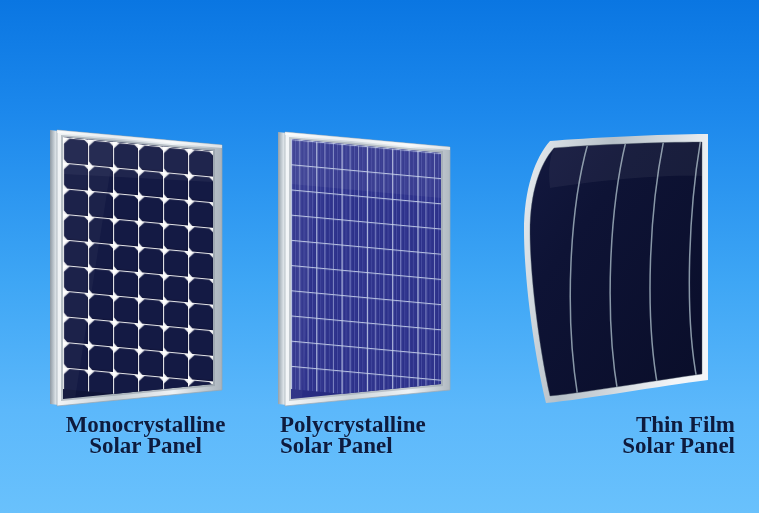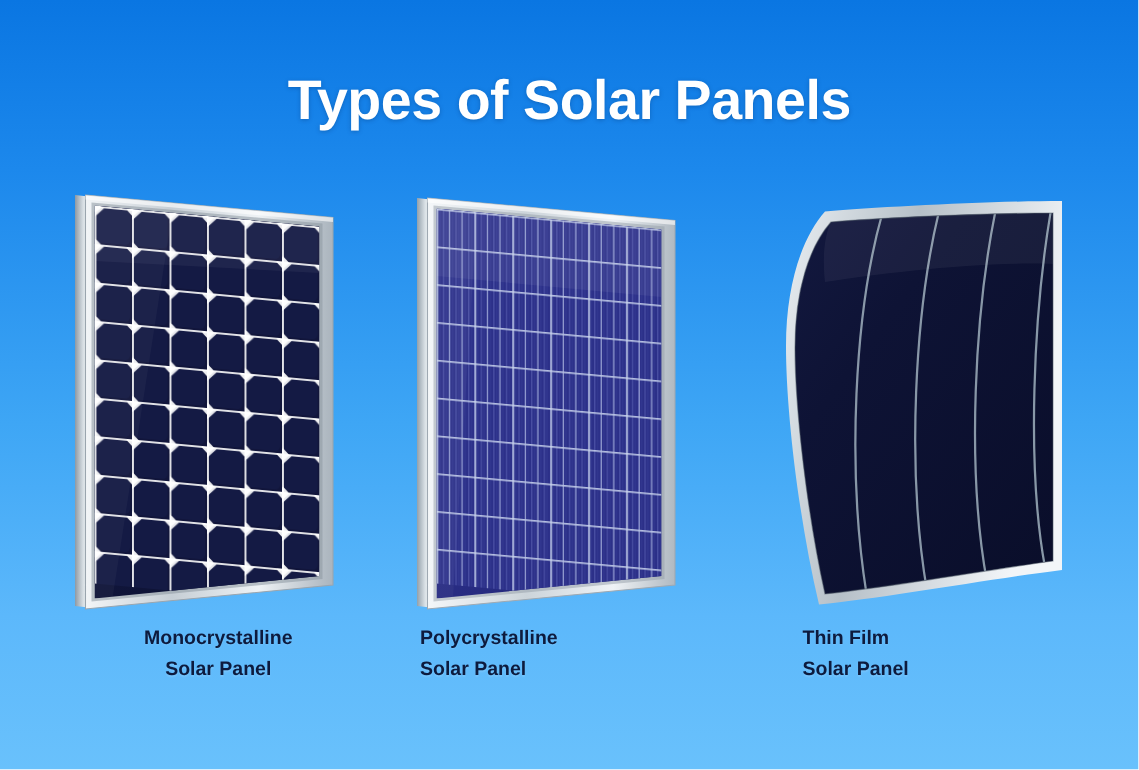--- a/index.html
+++ b/index.html
@@ -36,36 +36,36 @@
     display: block;
   }
   #fig-mono  { left: 30px;  top: 112px; width: 210px; height: 300px; }
   #fig-poly  { left: 258px; top: 112px; width: 210px; height: 300px; }
   #fig-thin  { left: 478px; top: 112px; width: 245px; height: 300px; }
 
   
   .caption {
     position: absolute;
     color: #0d1b3e;
-    font-size: 13px;
+    font-size: 23px;
     font-weight: bold;
     line-height: 21px;
     text-shadow: 0 1px 1px rgba(255,255,255,0.12);
     white-space: pre-line;
+    font-family: Liberation Serif, serif;
   }
   #cap-mono { left: 41px;  top: 414px; width: 209px; text-align: center; }
   #cap-poly { left: 280px; top: 414px; width: 190px; }
-  #cap-thin { left: 535px; top: 414px; width: 200px; text-align: left; }
+  #cap-thin { left: 535px; top: 414px; width: 200px; text-align: right; }
 </style>
 </head>
 <body>
 
 <div id="stage">
 
-  <div id="title">Types of Solar Panels</div>
 
   <svg id="fig-mono" class="panel-figure" viewBox="0 0 210 300">
     <defs>
       <linearGradient id="monoFrame" x1="0" y1="0" x2="1" y2="0">
         <stop offset="0%" stop-color="#f2f5f7"></stop>
         <stop offset="35%" stop-color="#c6ced5"></stop>
         <stop offset="70%" stop-color="#eef2f5"></stop>
         <stop offset="100%" stop-color="#aab4bd"></stop>
       </linearGradient>
       <linearGradient id="monoSide" x1="0" y1="0" x2="1" y2="0">

